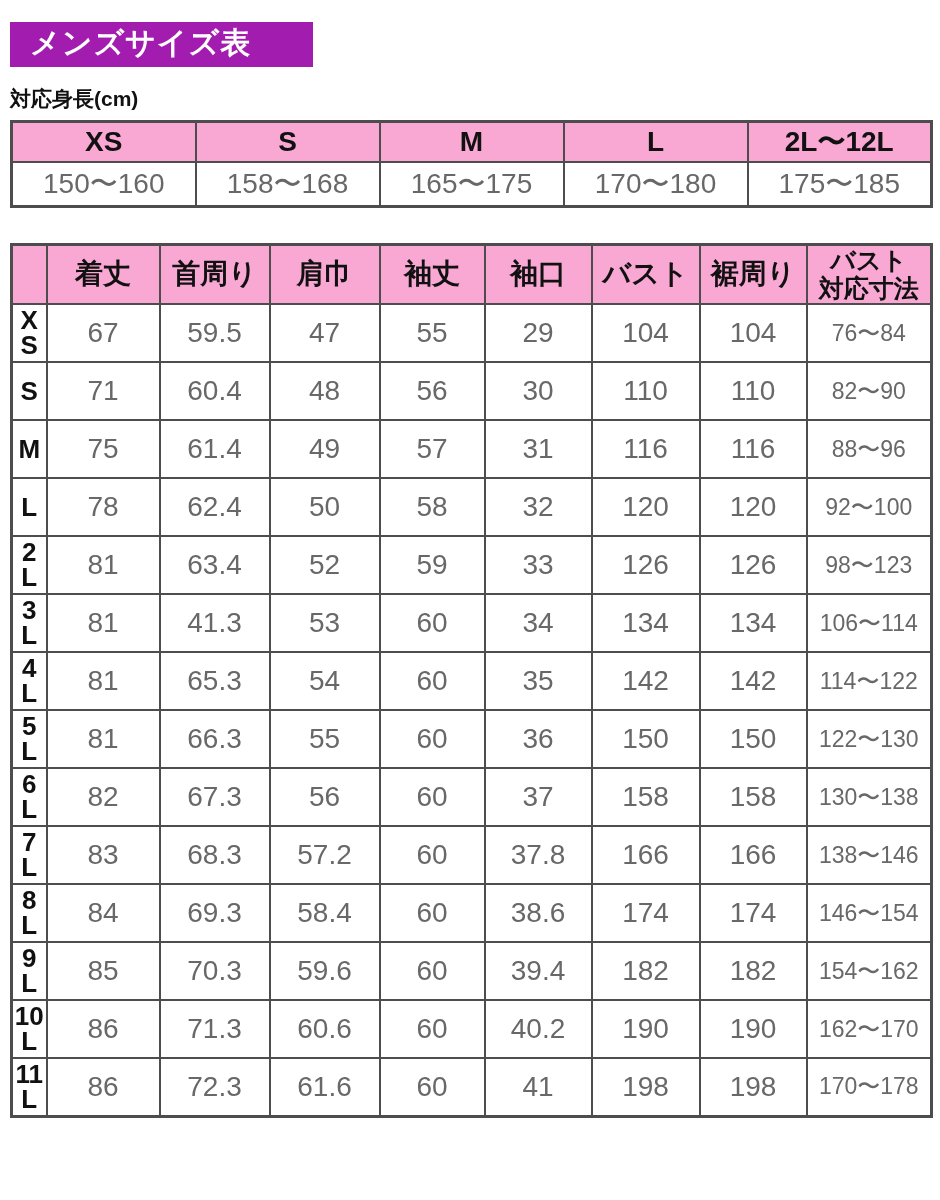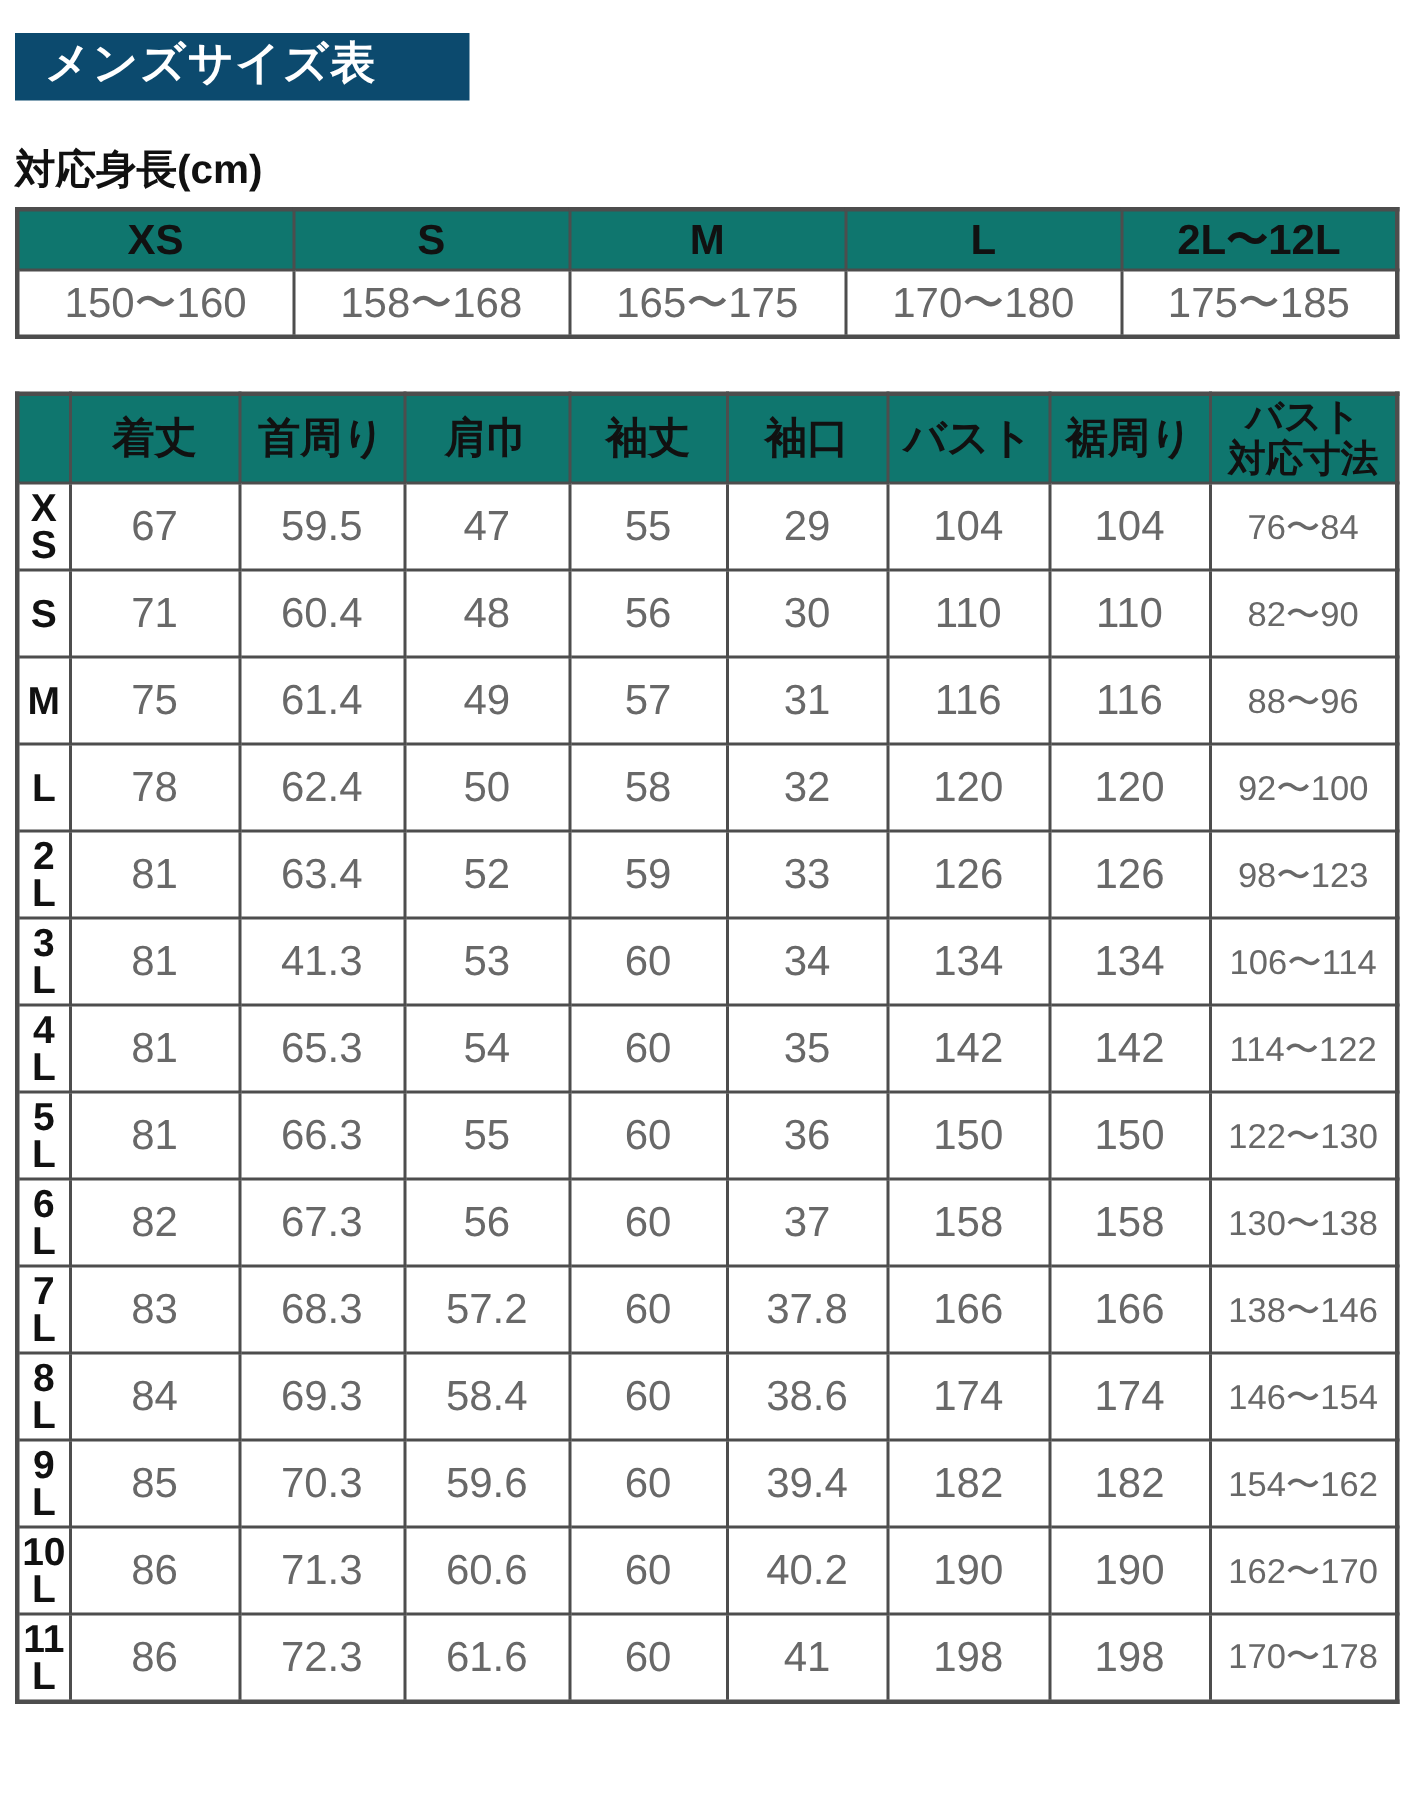--- a/index.html
+++ b/index.html
@@ -12,47 +12,47 @@
     width: 940px;
     height: 1200px;
     padding-left: 10px;
     padding-right: 10px;
     overflow: hidden;
   }
   .title-bar {
     margin-top: 22px;
     width: 303px;
     height: 45px;
-    background: #0c4a6e;
+    background: #a21caf;
     color: #ffffff;
     font-size: 30px;
     font-weight: bold;
     line-height: 41px;
     padding-left: 20px;
     letter-spacing: 1px;
   }
   .subtitle {
-    margin-top: 28px;
-    font-size: 27px;
+    margin-top: 18px;
+    font-size: 21px;
     font-weight: bold;
     color: #111111;
   }
   table {
     border-collapse: collapse;
     table-layout: fixed;
     width: 920px;
   }
   table, th, td {
     border: 2px solid #4d4d4d;
   }
   table {
     border-width: 3px;
   }
   th {
-    background: #0f766e;
+    background: #f9a8d4;
     color: #111111;
     font-weight: bold;
     text-align: center;
     vertical-align: middle;
   }
   td {
     color: #686868;
     text-align: center;
     vertical-align: middle;
     font-size: 28px;

